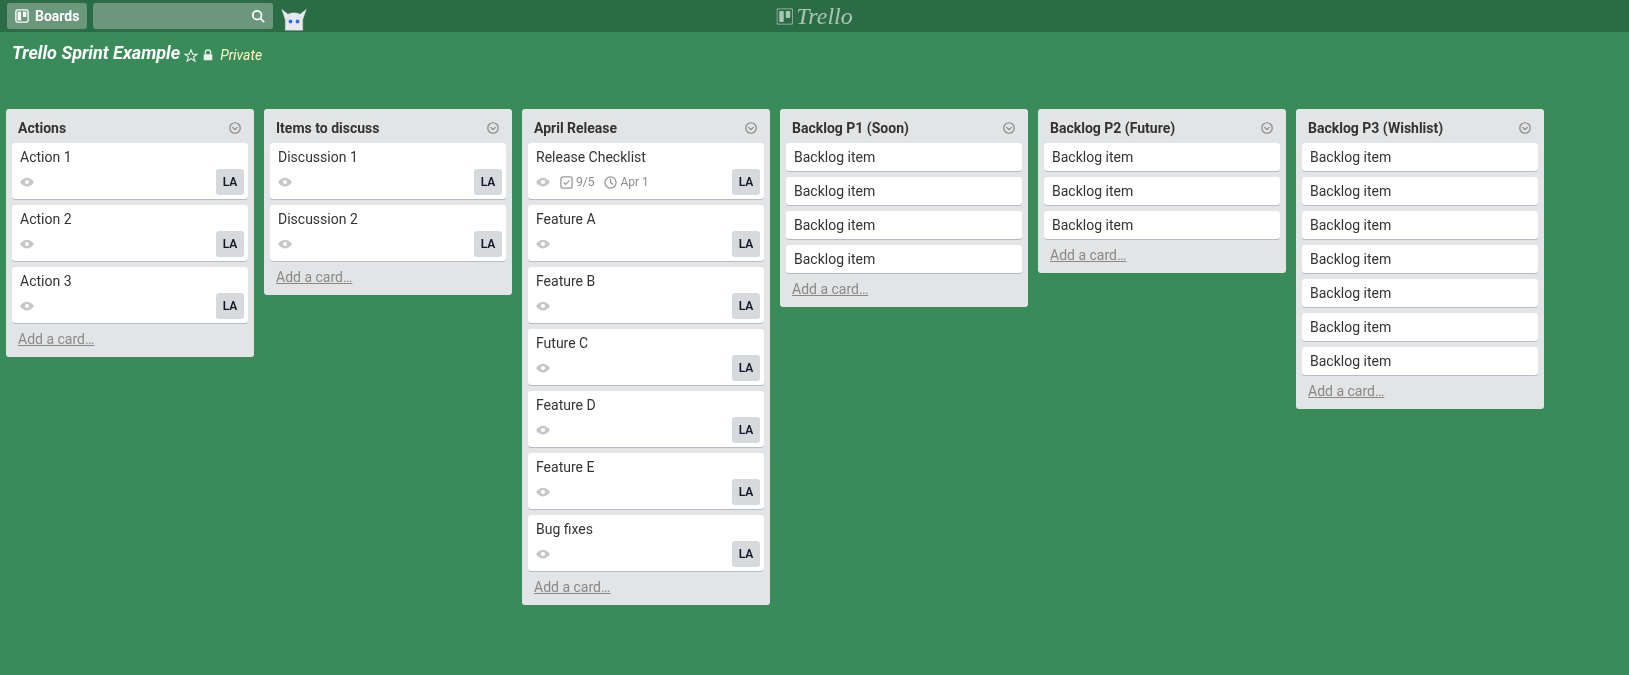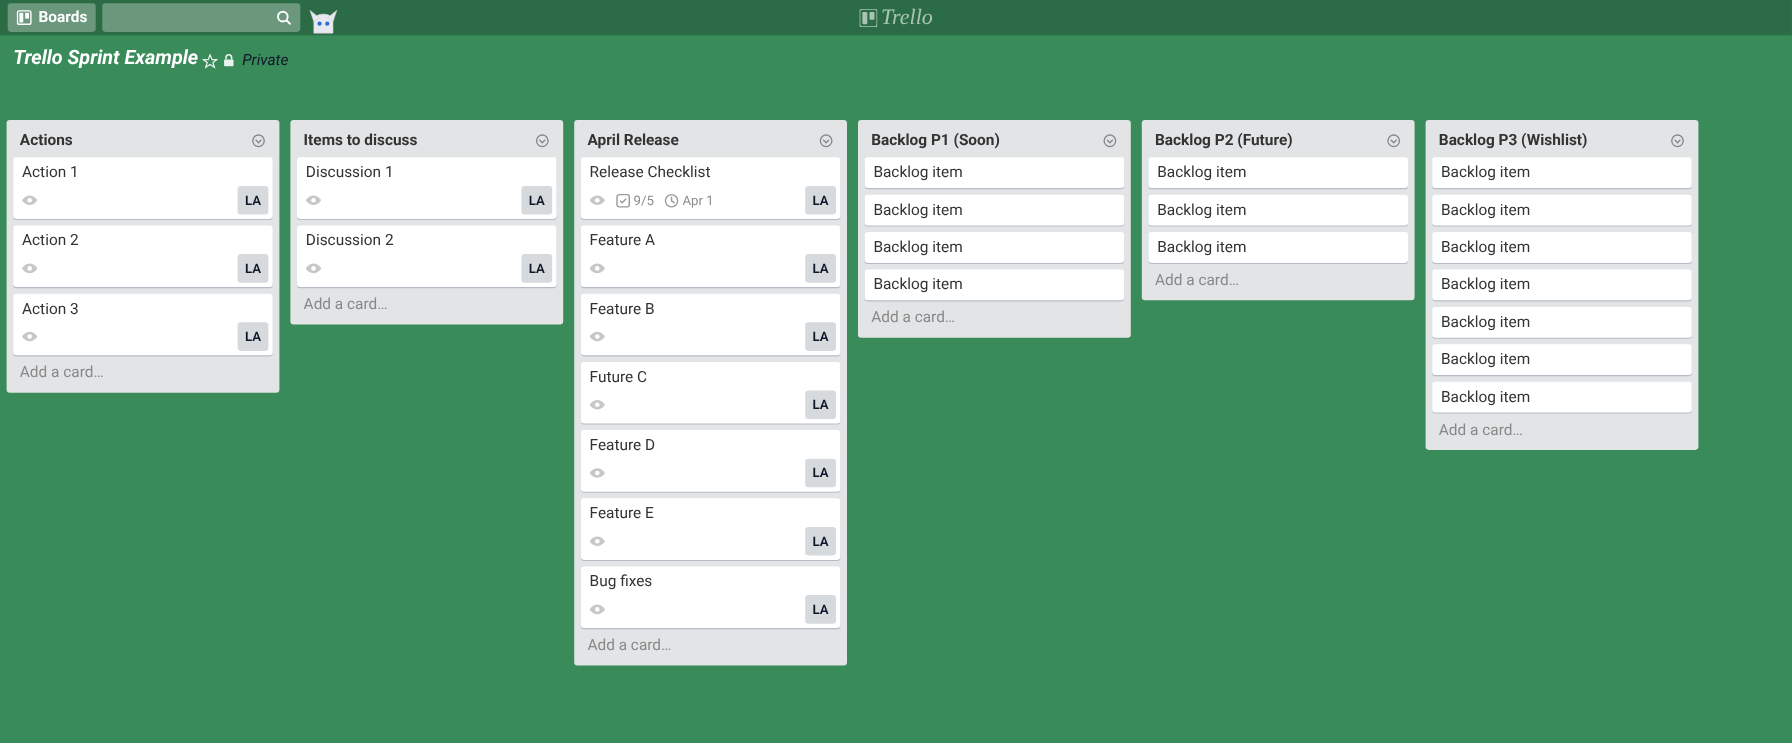--- a/index.html
+++ b/index.html
@@ -59,42 +59,42 @@
     transform: translate(-50%, -50%);
     display: flex;
     align-items: center;
     gap: 4px;
     opacity: 0.6;
   }
   .brand-center .grid { width: 16px; height: 16px; }
   .brand-center .logotext {
     font-family: "Brush Script MT", "Segoe Script", cursive;
     color: #fff;
-    font-size: 20px;
+    font-size: 24px;
     font-weight: 400;
     font-style: italic;
   }
 
   
   .board-header {
     display: flex;
     align-items: flex-end;
     padding: 10px 12px 14px 12px;
     gap: 4px;
     color: #fff;
     font-style: italic;
   }
   .board-title {
     font-size: 18px;
     font-weight: 700;
     color: #fff;
   }
   .board-header svg { fill: #fff; opacity: 0.9; }
   .star-btn, .privacy-btn { display: inline-flex; align-items: center; gap: 6px; cursor: pointer; }
-  .privacy-btn span { font-size: 14px; color: #0f172a; }
+  .privacy-btn span { font-size: 14px; color: #fef9c3; }
   .priv-icon { width: 12px; height: 12px; }
   .star-icon { width: 14px; height: 14px; }
 
   
   .board {
     display: flex;
     align-items: flex-start;
     padding: 0 6px 20px 6px;
     gap: 10px;
     margin-top: 32px;
@@ -171,20 +171,21 @@
     display: inline-flex;
     align-items: center;
     justify-content: center;
   }
 
   .add-card {
     color: #888;
     font-size: 14px;
     padding: 8px 6px 4px 6px;
     cursor: pointer;
+    text-decoration: underline;
   }
 </style>
 </head>
 <body>
 
 <div class="top-header">
   <div class="boards-btn">
     <svg viewBox="0 0 16 16">
         <rect x="1" y="1" width="14" height="14" rx="2" fill="none" stroke="#fff" stroke-width="1.5"></rect>
         <rect x="3" y="3" width="4" height="10" fill="#fff"></rect>

